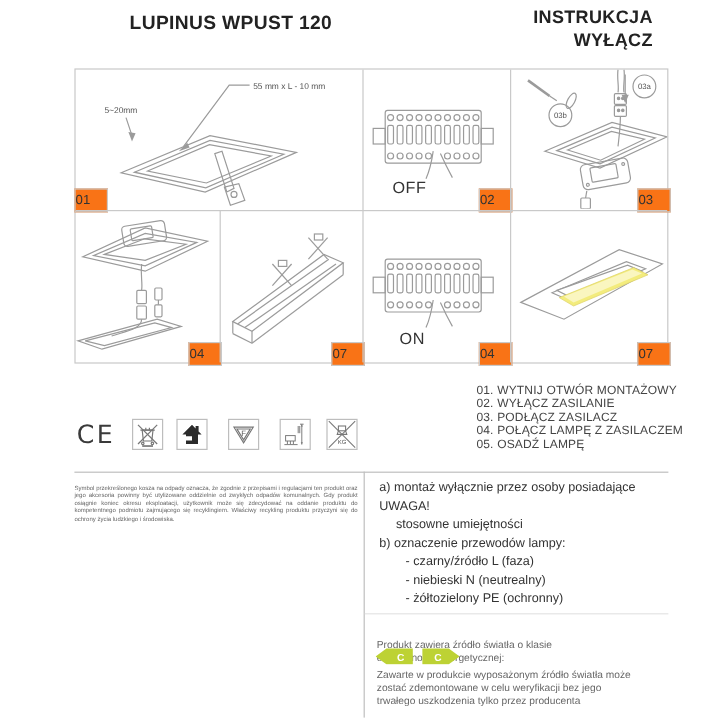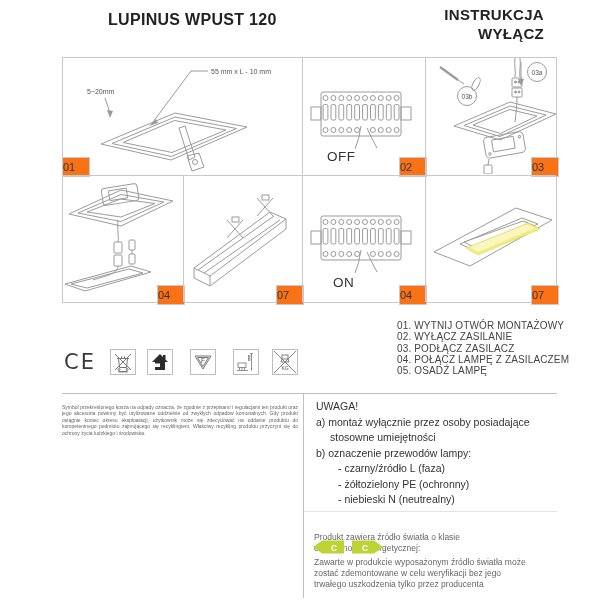--- a/index.html
+++ b/index.html
@@ -300,27 +300,27 @@
     </div>
   </div>
 
   <div class="hline-main"></div>
   <div class="vline-main"></div>
   <div class="hline-sub"></div>
 
   <div class="weee">Symbol przekreślonego kosza na odpady oznacza, że zgodnie z przepisami i regulacjami ten produkt oraz jego akcesoria powinny być utylizowane oddzielnie od zwykłych odpadów komunalnych. Gdy produkt osiągnie koniec okresu eksploatacji, użytkownik może się zdecydować na oddanie produktu do kompetentnego podmiotu zajmującego się recyklingiem. Właściwy recykling produktu przyczyni się do ochrony życia ludzkiego i środowiska.</div>
 
   <div class="uwaga">
+    <div>a) montaż wyłącznie przez osoby posiadające</div>
     <div>UWAGA!</div>
-    <div>a) montaż wyłącznie przez osoby posiadające</div>
     <div class="ind1">stosowne umiejętności</div>
     <div>b) oznaczenie przewodów lampy:</div>
     <div class="ind2">- czarny/źródło L (faza)</div>
+    <div class="ind2">- niebieski N (neutrealny)</div>
     <div class="ind2">- żółtozielony PE (ochronny)</div>
-    <div class="ind2">- niebieski N (neutrealny)</div>
   </div>
 
   <div class="energy-intro">Produkt zawiera źródło światła o klasie efektywności energetycznej:</div>
   <div class="badges">
     <svg width="70" height="14" viewBox="0 0 70 14">
       <polygon points="0,7 9,0.5 31,0.5 31,13.5 9,13.5" fill="#bdd234"></polygon>
       <text x="21" y="10.5" font-size="8.5" font-weight="bold" fill="#ffffff" text-anchor="middle">C</text>
       <polygon points="39,0.5 61,0.5 70,7 61,13.5 39,13.5" fill="#bdd234"></polygon>
       <text x="52" y="10.5" font-size="8.5" font-weight="bold" fill="#ffffff" text-anchor="middle">C</text>
     </svg>

